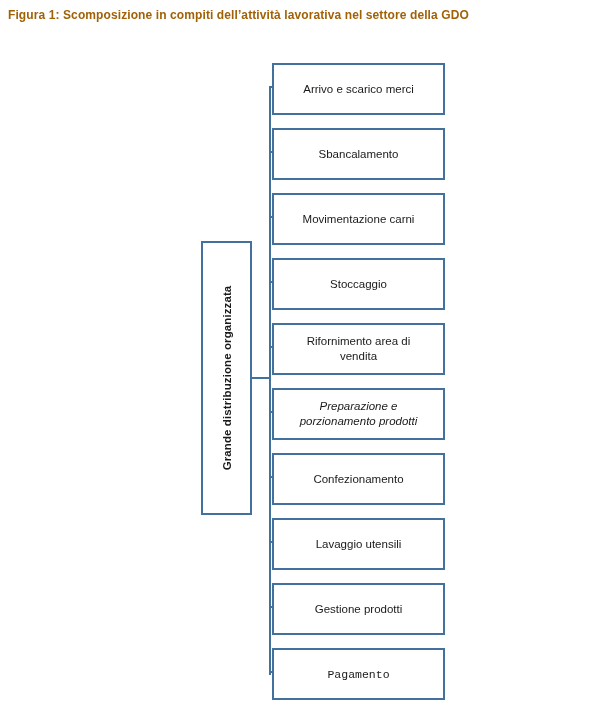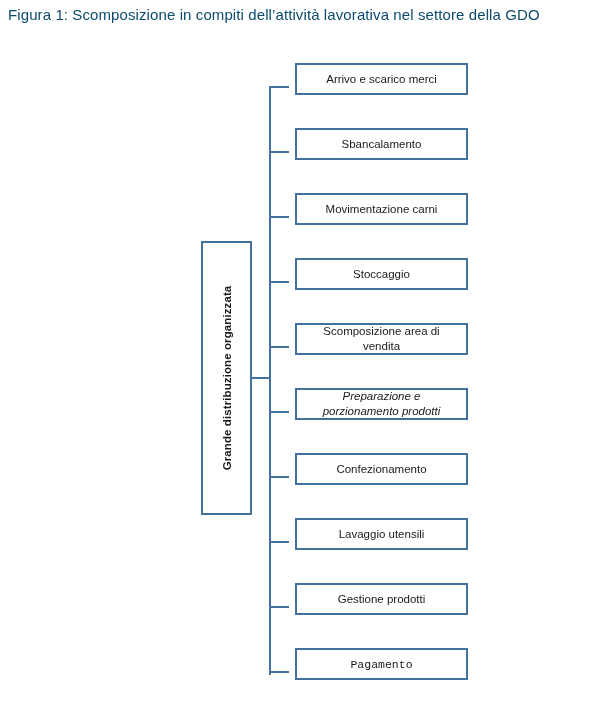--- a/index.html
+++ b/index.html
@@ -15,24 +15,24 @@
     font-family: "Liberation Sans", sans-serif;
     -webkit-font-smoothing: antialiased;
   }
 
   
   #figure-caption {
     position: absolute;
     left: 8px;
     top: 6px;
     width: 570px;
-    font-size: 15px;
-    font-weight: normal;
+    font-size: 12px;
+    font-weight: bold;
     line-height: 18px;
-    color: #0c4a6e;
+    color: #a16207;
     letter-spacing: 0.1px;
   }
 
   
   #diagram {
     position: absolute;
     left: 0;
     top: 0;
     width: 593px;
     height: 719px;
@@ -58,23 +58,23 @@
     white-space: nowrap;
     font-size: 11.5px;
     font-weight: bold;
     color: #1a1a1a;
     letter-spacing: 0.1px;
   }
 
   
   .leaf-box {
     position: absolute;
-    left: 295px;
+    left: 272px;
     width: 173px;
-    height: 32px;
+    height: 52px;
     box-sizing: border-box;
     border: 2px solid #41719c;
     background: #ffffff;
     display: flex;
     align-items: center;
     justify-content: center;
     text-align: center;
   }
   .leaf-label {
     font-size: 11.5px;
@@ -134,21 +134,21 @@
       <div class="connector stub-line" style="top: 216px;"></div>
       <div class="leaf-box" style="top: 193px;">
         <span class="leaf-label">Movimentazione carni</span>
       </div>
       <div class="connector stub-line" style="top: 281px;"></div>
       <div class="leaf-box" style="top: 258px; text-align: right;">
         <span class="leaf-label">Stoccaggio</span>
       </div>
       <div class="connector stub-line" style="top: 346px;"></div>
       <div class="leaf-box" style="top: 323px;">
-        <span class="leaf-label">Scomposizione area di
+        <span class="leaf-label">Rifornimento area di
 vendita</span>
       </div>
       <div class="connector stub-line" style="top: 411px;"></div>
       <div class="leaf-box" style="top: 388px; font-style: italic;">
         <span class="leaf-label">Preparazione e
 porzionamento prodotti</span>
       </div>
       <div class="connector stub-line" style="top: 476px;"></div>
       <div class="leaf-box" style="top: 453px; text-align: right;">
         <span class="leaf-label">Confezionamento</span>

